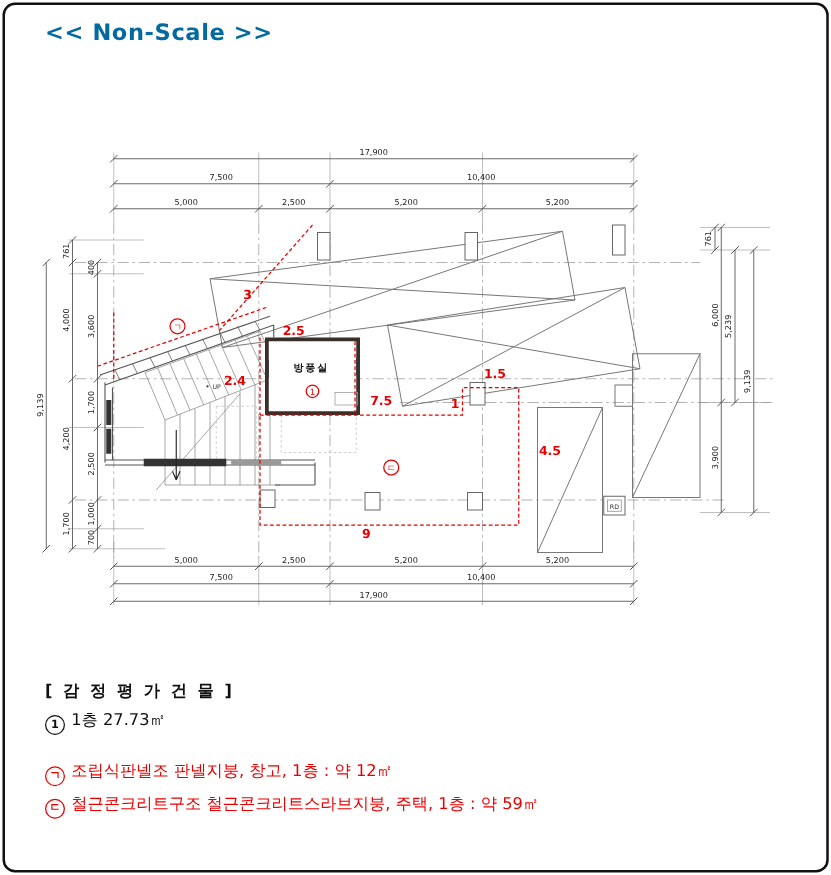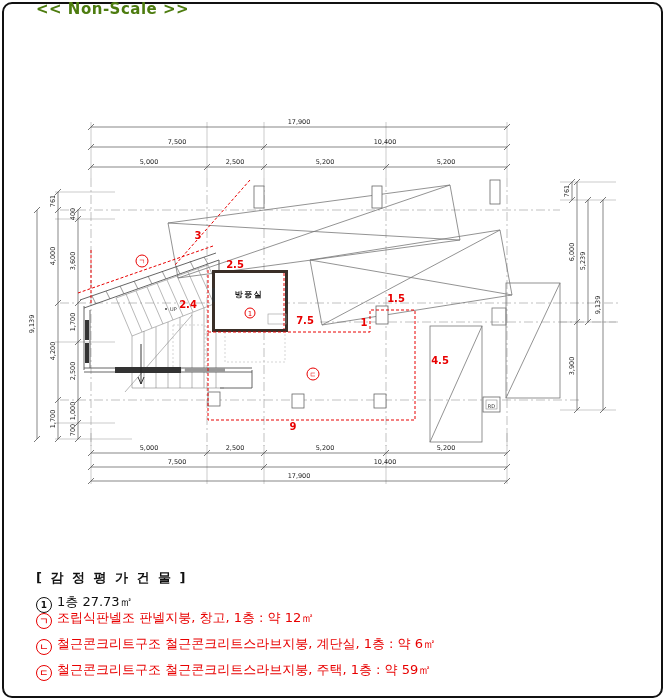--- a/index.html
+++ b/index.html
@@ -1,32 +1,32 @@
 <!DOCTYPE html>
 <html><head>
 <meta charset="utf-8">
 <style>
   html,body{margin:0;padding:0;background:#fff;}
   body{width:665px;height:700px;position:relative;font-family:"DejaVu Sans","Liberation Sans",sans-serif;overflow:hidden;}
   .frame{position:absolute;left:2px;top:2px;right:2px;bottom:2px;border:2px solid #111;border-radius:10px;pointer-events:none;}
-  .scale-note{position:absolute;left:36px;top:0;color:#4d7c0f;font-weight:bold;font-size:15px;letter-spacing:.5px;}
+  .scale-note{position:absolute;left:36px;top:16px;color:#0369a1;font-weight:bold;font-size:18px;letter-spacing:.5px;}
   .plan-wrap{position:absolute;left:20px;top:100px;width:632px;height:405px;}
   svg text{font-family:"DejaVu Sans","Liberation Sans",sans-serif;}
   .dimtxt{font-size:6.5px;fill:#222;}
   .redlbl{font-size:10px;font-weight:bold;fill:#e80000;}
   .roomtxt{font-size:8px;font-weight:bold;fill:#111;letter-spacing:1.5px;}
   .tinytxt{font-size:5px;fill:#333;}
   .notes{position:absolute;left:36px;font-size:13px;color:#111;}
   .notes .title{font-weight:bold;letter-spacing:2px;margin-bottom:5px;}
   .notes .line{margin-bottom:5px;line-height:20px;}
   .red{color:#e80000;}
   .bold{font-weight:normal;}
   .circ{display:inline-flex;width:14px;height:14px;border:1.3px solid currentColor;border-radius:50%;
         font-size:9px;font-weight:bold;align-items:center;justify-content:center;vertical-align:-2px;margin-right:5px;}
-  .n1{top:569px;}
+  .n1{top:544px;}
   .n2{top:608px;}
 </style>
 </head>
 <body>
 
 <div class="frame"></div>
 
 <div class="scale-note">&lt;&lt; Non-Scale &gt;&gt;</div>
 
 <div class="plan-wrap">
@@ -190,18 +190,15 @@
   <div class="line">
     <span class="circ">1</span><span class="bold">1층</span>&nbsp;<span class="bold">27.73</span><span>㎡</span>
   </div>
 </div>
 
 <div class="notes n2 red">
   <div class="line">
     <span class="circ">ㄱ</span><span>조립식판넬조 판넬지붕, 창고, 1층 : 약 </span><span class="bold">12</span><span>㎡</span>
   </div>
   <div class="line">
-    <span class="circ">ㄴ</span><span>철근콘크리트구조 철근콘크리트스라브지붕, 계단실, 1층 : 약 </span><span class="bold">6</span><span>㎡</span>
-  </div>
-  <div class="line">
     <span class="circ">ㄷ</span><span>철근콘크리트구조 철근콘크리트스라브지붕, 주택, 1층 : 약 </span><span class="bold">59</span><span>㎡</span>
   </div>
 </div>
 
 </body></html>

